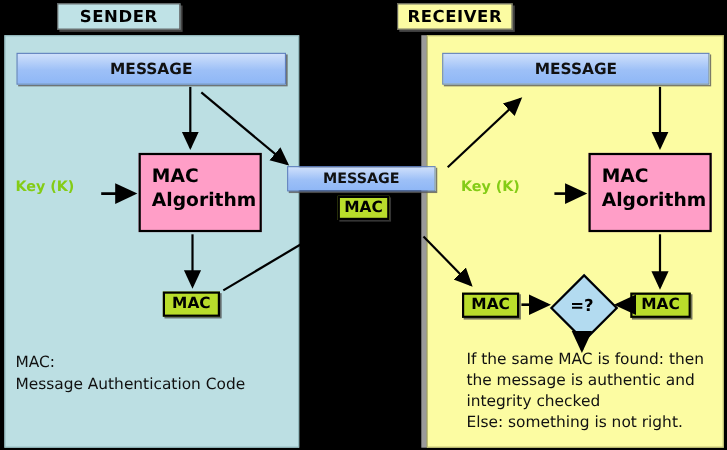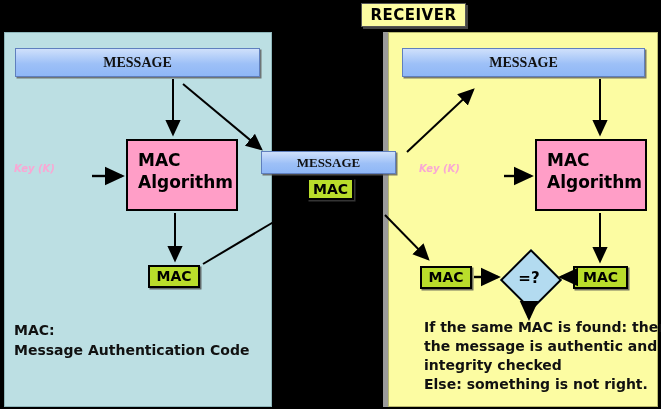--- a/index.html
+++ b/index.html
@@ -23,21 +23,20 @@
   #receiver-panel{left:388px;top:32px;width:270px;height:375px;background:#fcfca2;border:1px solid #b9b96f;}
   #receiver-edge{left:383px;top:32px;width:5px;height:375px;background:#9a9a9a;}
 
   
   .msg-box{
     background:linear-gradient(#cfe0fb,#9dc0f7 55%,#8fb7f6);
     border:1px solid #5f7fbe;
     color:#111;font-weight:bold;font-size:14px;text-align:center;
     display:flex;align-items:center;justify-content:center;
     box-shadow:1.5px 1.5px 0 rgba(90,90,90,.8);
-    font-family:Liberation Serif, serif;
   }
   #sender-message{left:15px;top:48px;width:245px;height:29px;}
   #receiver-message{left:402px;top:48px;width:243px;height:29px;}
   #channel-message{left:261px;top:151px;width:135px;height:23px;font-size:13px;z-index:6;}
 
   
   .alg-box{
     background:#ff9ec7;border:2px solid #000;color:#000;
     font-weight:bold;font-size:17px;line-height:22px;
     padding:8px 0 0 10px;
@@ -62,26 +61,26 @@
     position:absolute;left:8px;top:8px;width:40px;height:40px;
     background:#b3dbf0;border:2px solid #000;transform:rotate(45deg);
   }
   #compare-diamond .lbl{
     position:absolute;left:0;top:0;width:56px;height:56px;
     display:flex;align-items:center;justify-content:center;
     font-weight:bold;font-size:15px;color:#000;
   }
 
   
-  .key-label{font-weight:bold;font-size:10px;color:#f9a8d4;white-space:nowrap;font-style:italic;}
+  .key-label{font-weight:bold;font-size:13px;color:#84cc16;white-space:nowrap;}
   #sender-key{left:14px;top:163px;}
   #receiver-key{left:419px;top:163px;}
 
   
-  .caption{font-size:14px;color:#111;line-height:20px;white-space:pre-line;font-weight:bold;}
+  .caption{font-size:14px;color:#111;line-height:20px;white-space:pre-line;}
   #sender-caption{left:14px;top:320px;width:250px;}
   #receiver-caption{left:424px;top:318px;width:250px;line-height:19px;}
 
   svg.arrows{position:absolute;left:0;top:0;width:661px;height:409px;pointer-events:none;z-index:4;}
 </style>
 </head>
 <body>
 
 <div id="stage">
 
@@ -112,20 +111,21 @@
 
     <line x1="385" y1="215" x2="428" y2="259" stroke="#000" stroke-width="2" marker-end="url(#ah)"></line>
 
     <line x1="474" y1="277" x2="498" y2="277" stroke="#000" stroke-width="2.4" marker-end="url(#ah)"></line>
 
     <line x1="570" y1="277" x2="561" y2="277" stroke="#000" stroke-width="2.4" marker-end="url(#ah)"></line>
 
     <line x1="529" y1="305" x2="529" y2="318" stroke="#000" stroke-width="2.4" marker-end="url(#ah)"></line>
   </svg>
 
+  <div class="abs title-tab" id="sender-tab">SENDER</div>
 
   <div class="abs" id="sender-panel"></div>
 
   <div class="abs msg-box" id="sender-message">MESSAGE</div>
 
   <div class="abs alg-box" id="sender-alg" style="white-space:pre-line;">MAC
 Algorithm</div>
 
   <div class="abs key-label" id="sender-key">Key (K)</div>
 

